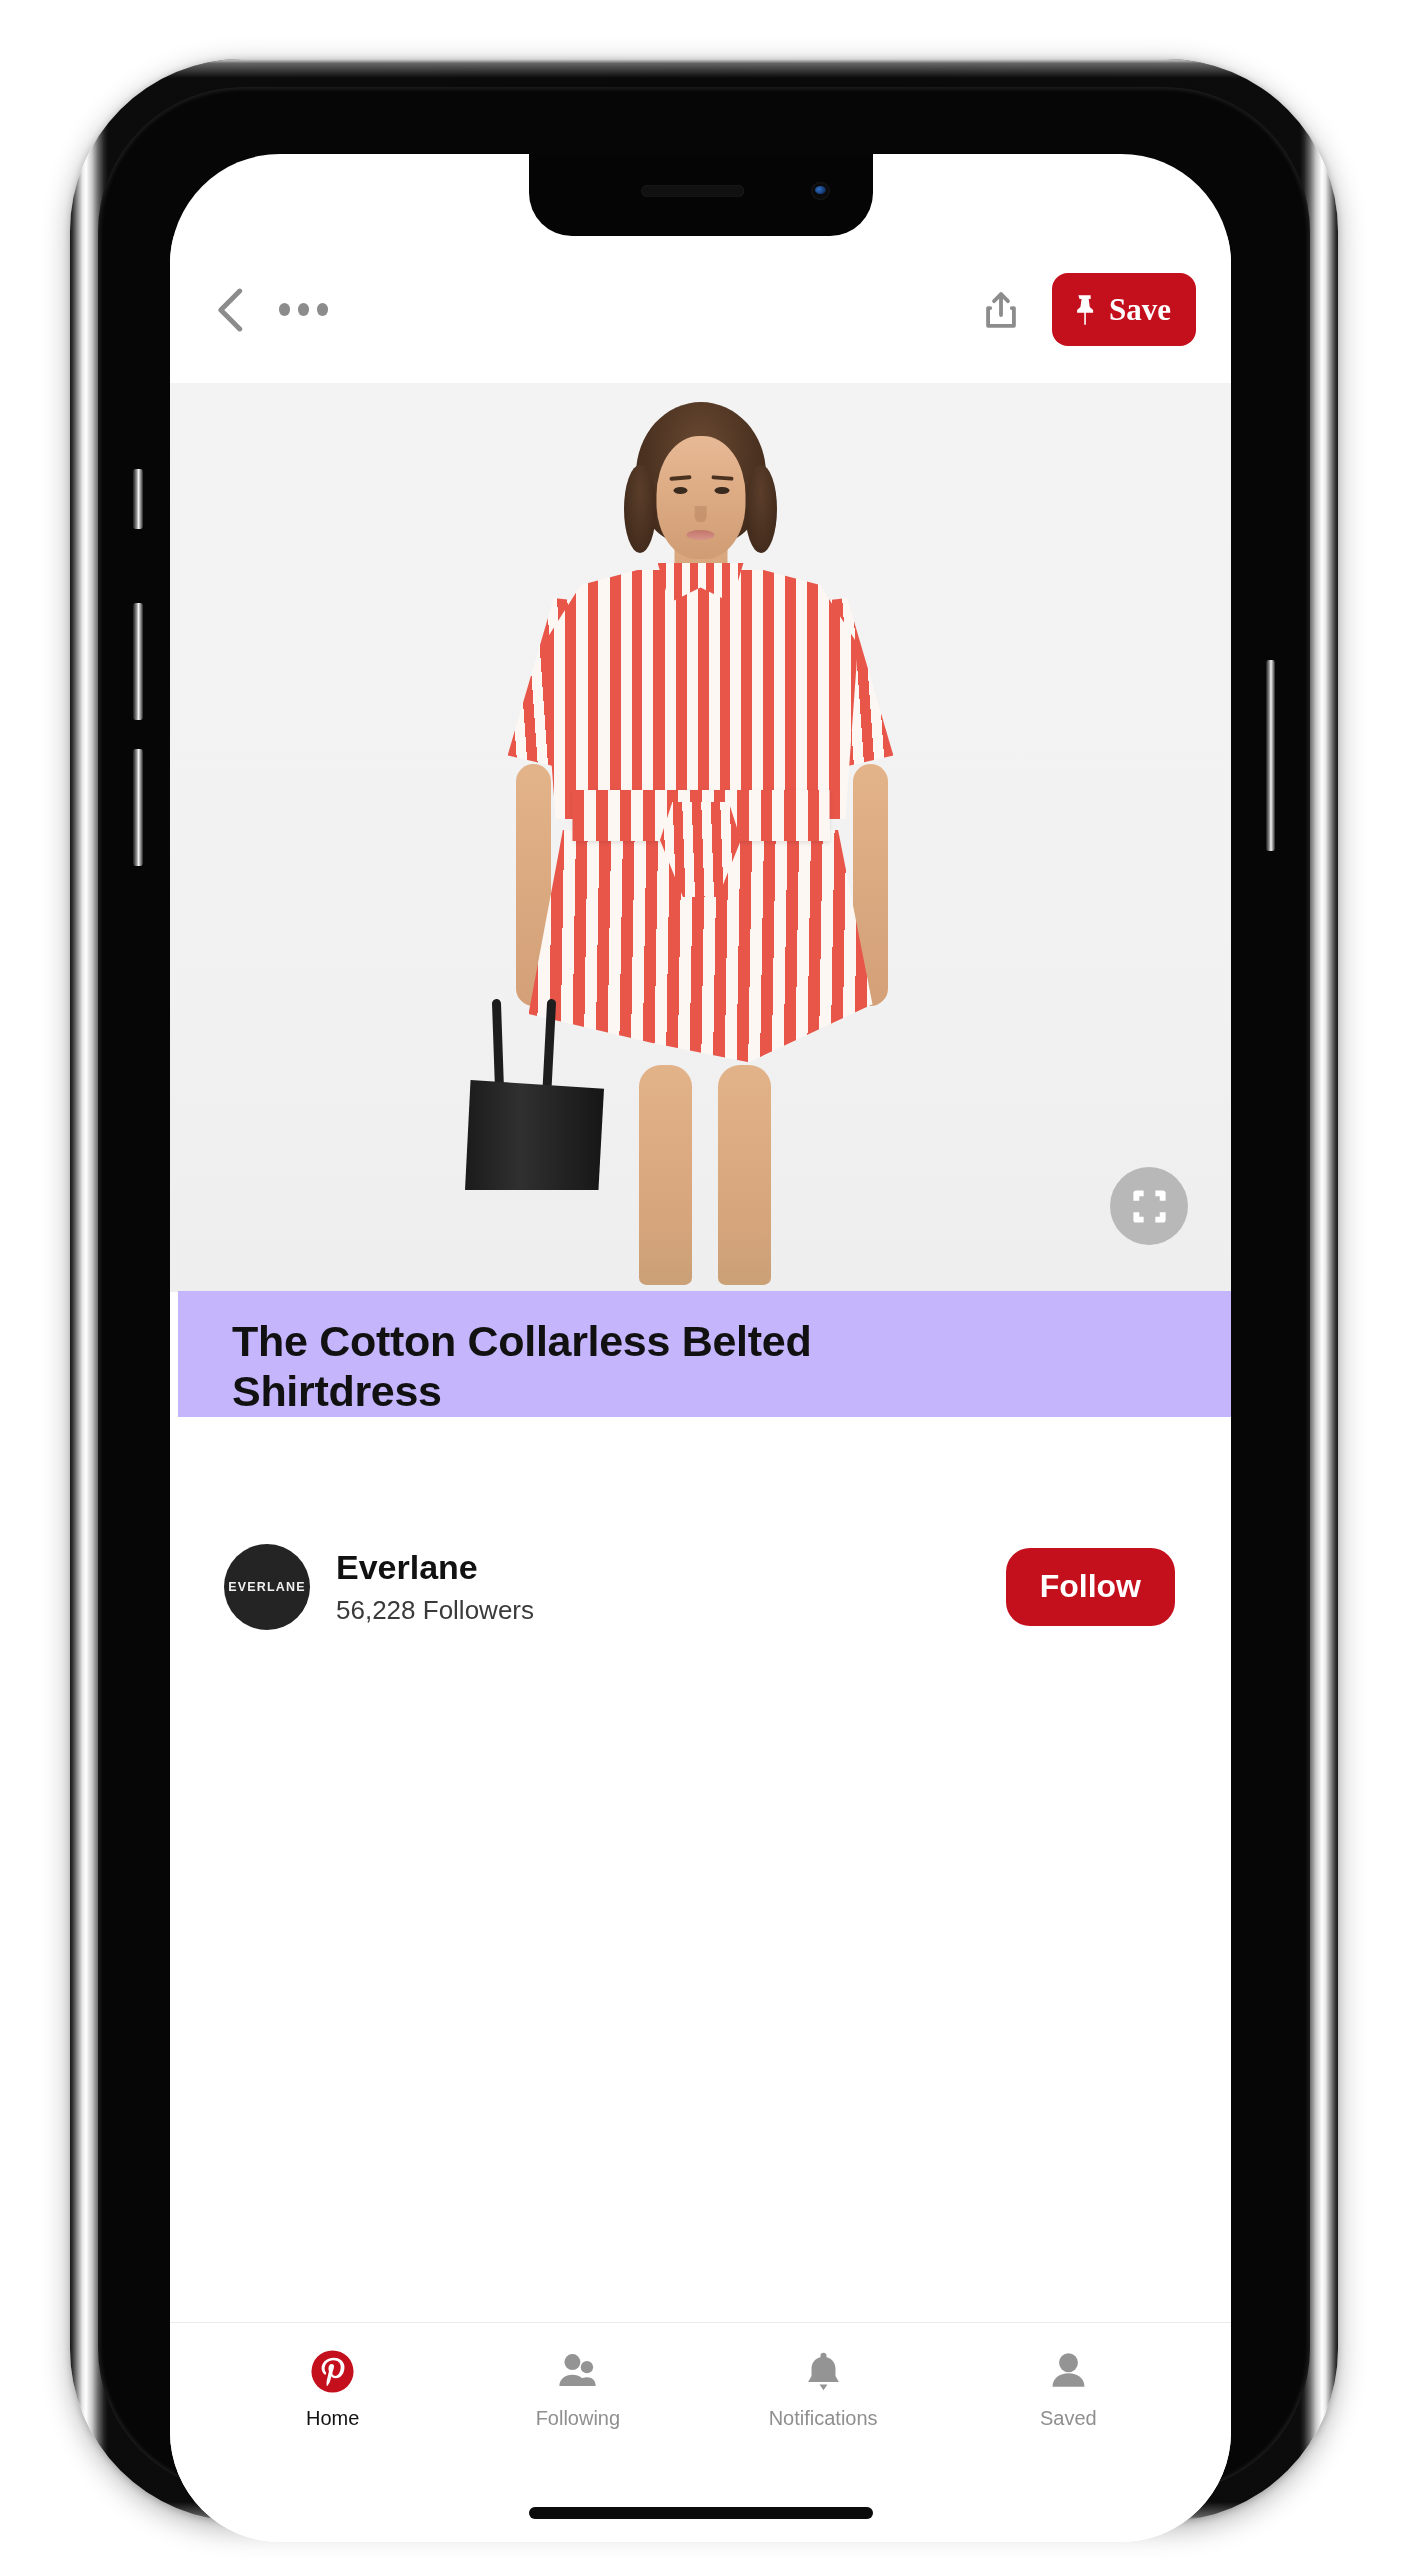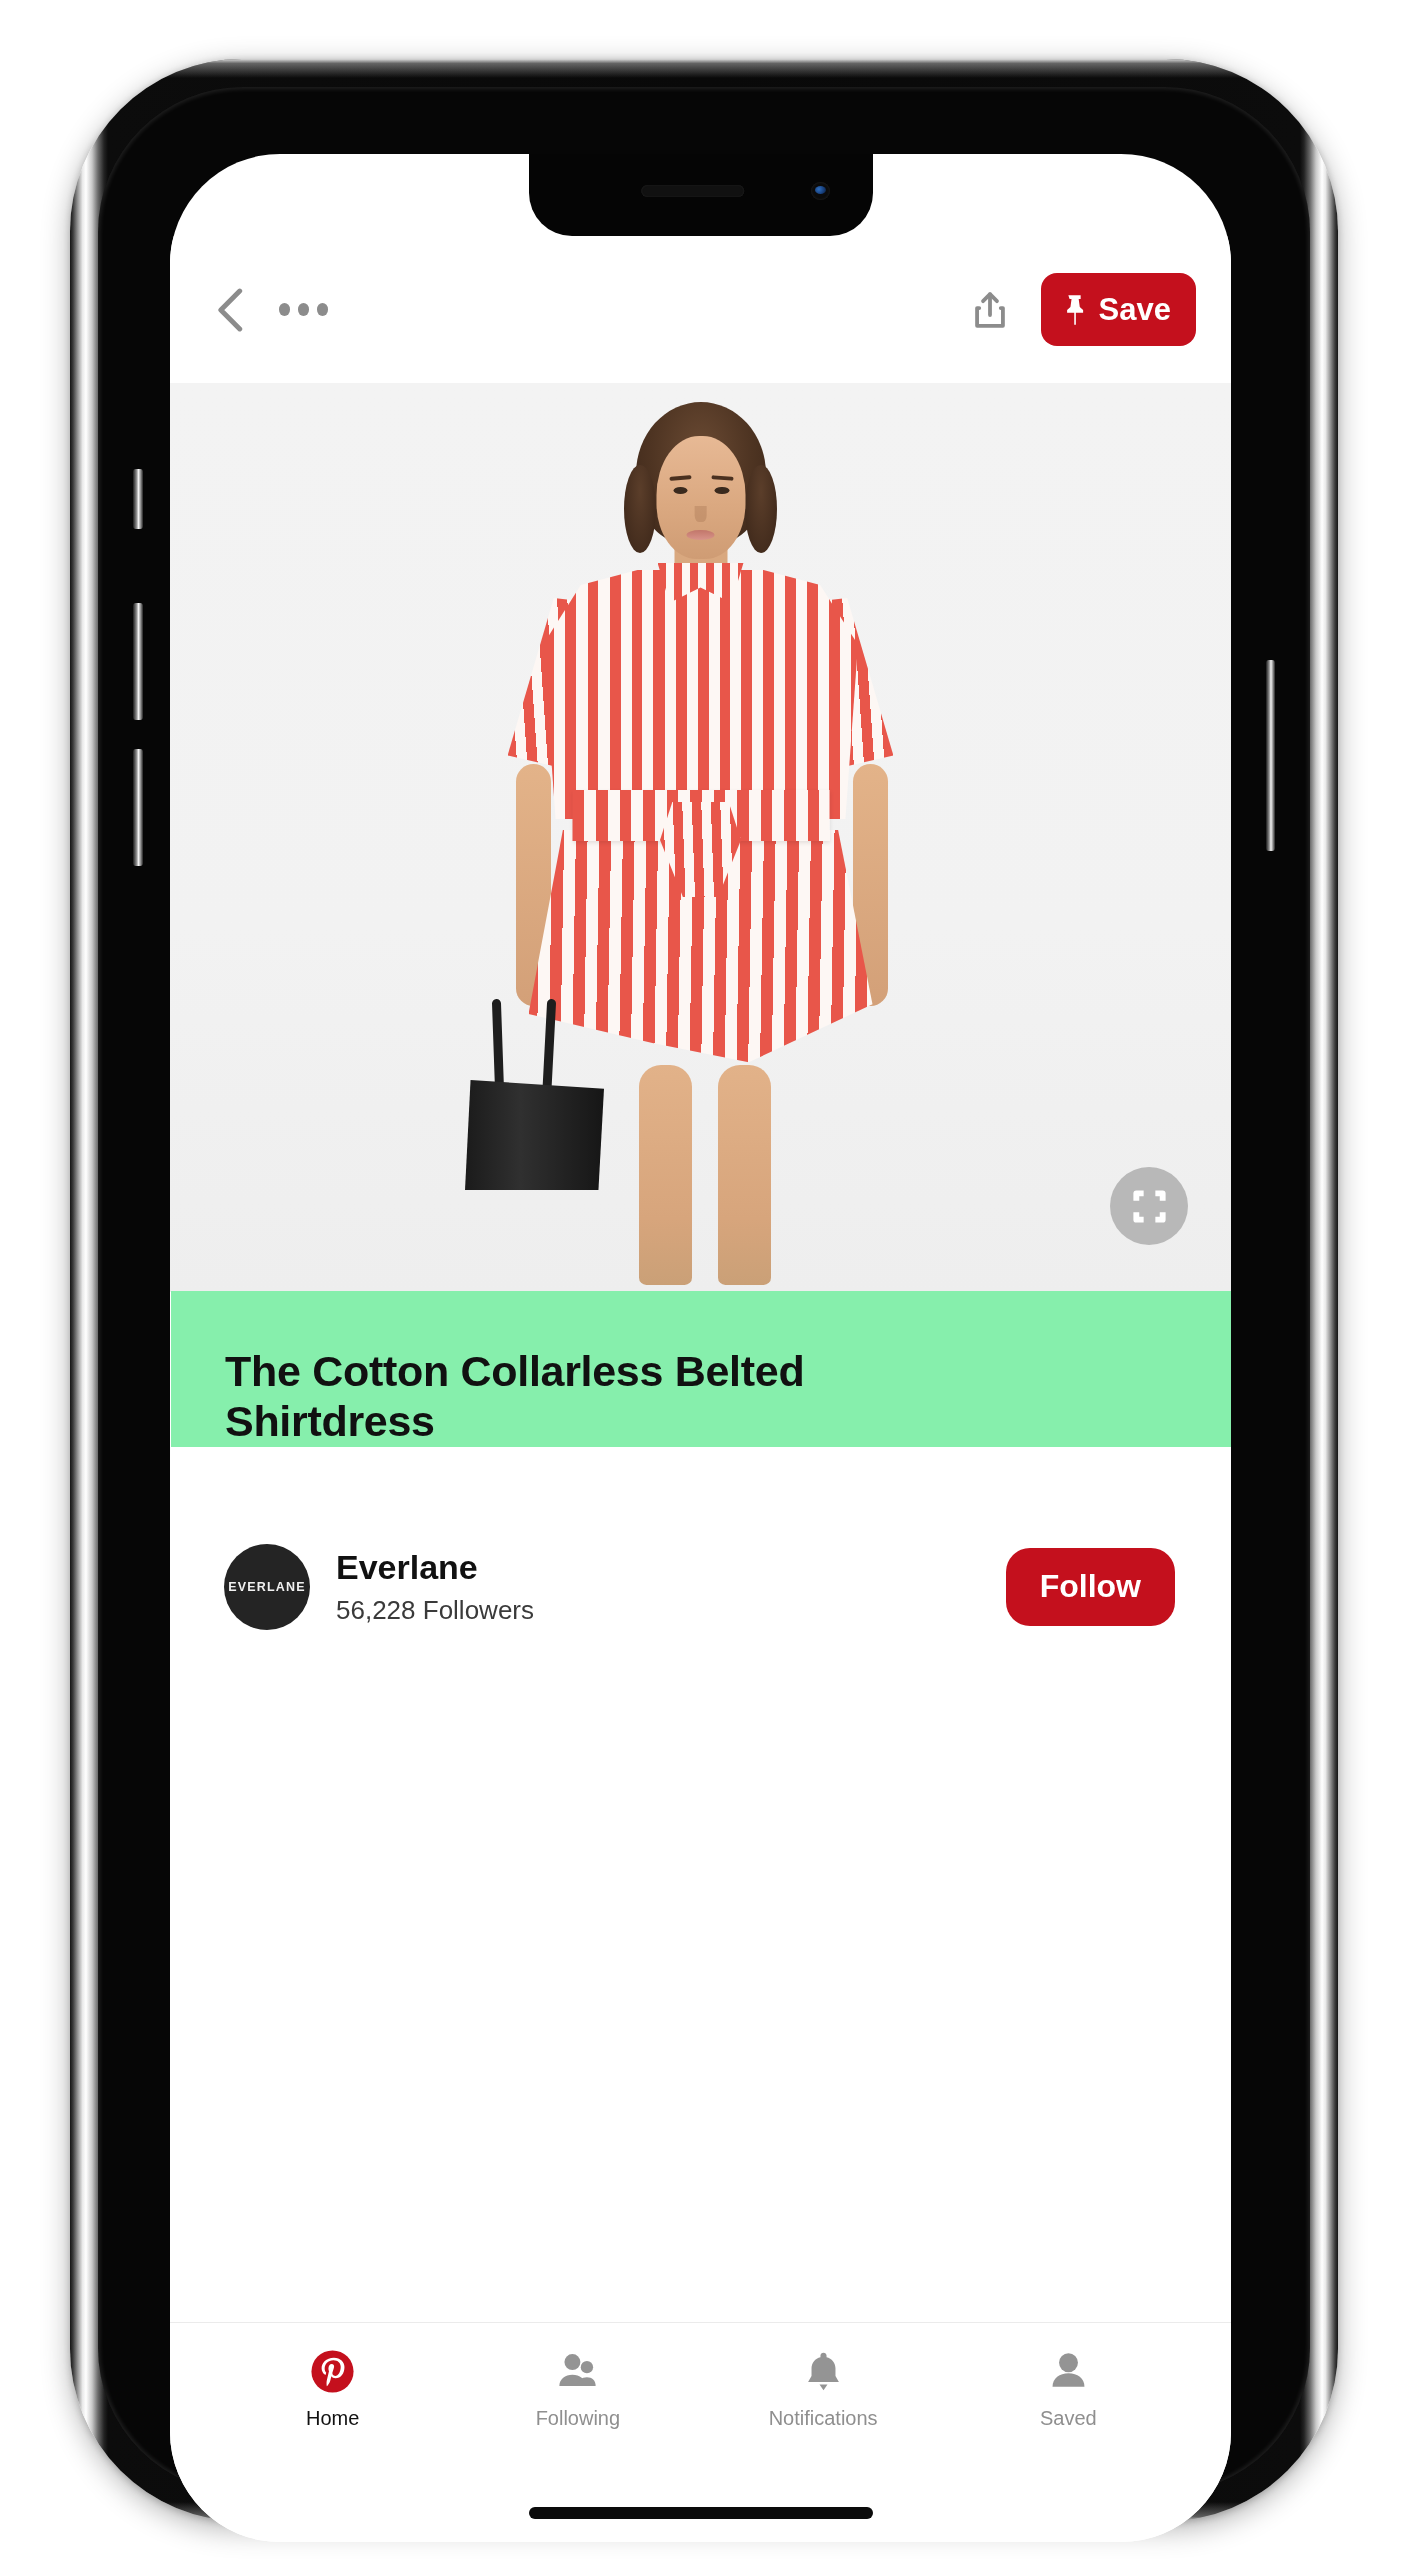--- a/index.html
+++ b/index.html
@@ -112,21 +112,21 @@
   .nav-left{ display:flex; align-items:center; gap:32px; }
   .back-chevron{ width:32px; height:44px; }
   .dots{ display:flex; align-items:center; gap:8px; }
   .dots i{ display:block; width:11px; height:12.5px; background:#8c8c8c; border-radius:50%; }
   .nav-right{ margin-left:auto; display:flex; align-items:center; gap:34px; }
   .share-ico{ width:34px; height:38px; }
   .save-btn{
     display:flex; align-items:center; gap:11.7px;
     background:#c4101d; color:#fff; border:none; cursor:pointer;
     height:73px; padding:0 25px 0 20.5px; border-radius:16px;
-    font-size:31px; font-weight:700; font-family:Liberation Sans, sans-serif;
+    font-size:31px; font-weight:700; font-family:Liberation Serif, serif;
   }
   .pin-ico{ width:25px; height:32px; }
 
   
   .hero{
     position:absolute; top:229px; left:0; width:1061px; height:909px;
     background:linear-gradient(180deg,#f3f3f3 0%,#f2f2f2 60%,#eeeeee 100%);
     overflow:hidden;
   }
   .model{ position:absolute; left:0; right:0; top:0; bottom:0; }
@@ -244,21 +244,21 @@
 
   
   .lens-btn{
     position:absolute; right:43px; bottom:47px; width:78px; height:78px;
     border-radius:50%; background:rgba(150,150,150,0.62);
     display:flex; align-items:center; justify-content:center; cursor:pointer; z-index:12;
   }
   .lens-ico{ width:41px; height:41px; }
 
   
-  .info{ position:absolute; top:1137px; left:1px; right:0; padding:55px 54px 0 54px; background:#86efac; }
+  .info{ position:absolute; top:1137px; left:8px; right:0; padding:25px 54px 0 54px; background:#c4b5fd; }
   .p-title{
     font-size:43px; font-weight:700; color:#111; line-height:1.17;
     letter-spacing:-0.3px; max-width:733px;
   }
   .p-price{ margin-top:19px; font-size:31px; color:#333; font-weight:400; }
 
   .brand-row{
     position:absolute; top:1370px; left:0; right:0; height:125px;
     display:flex; align-items:center; padding:0 56px 0 54px;
   }

